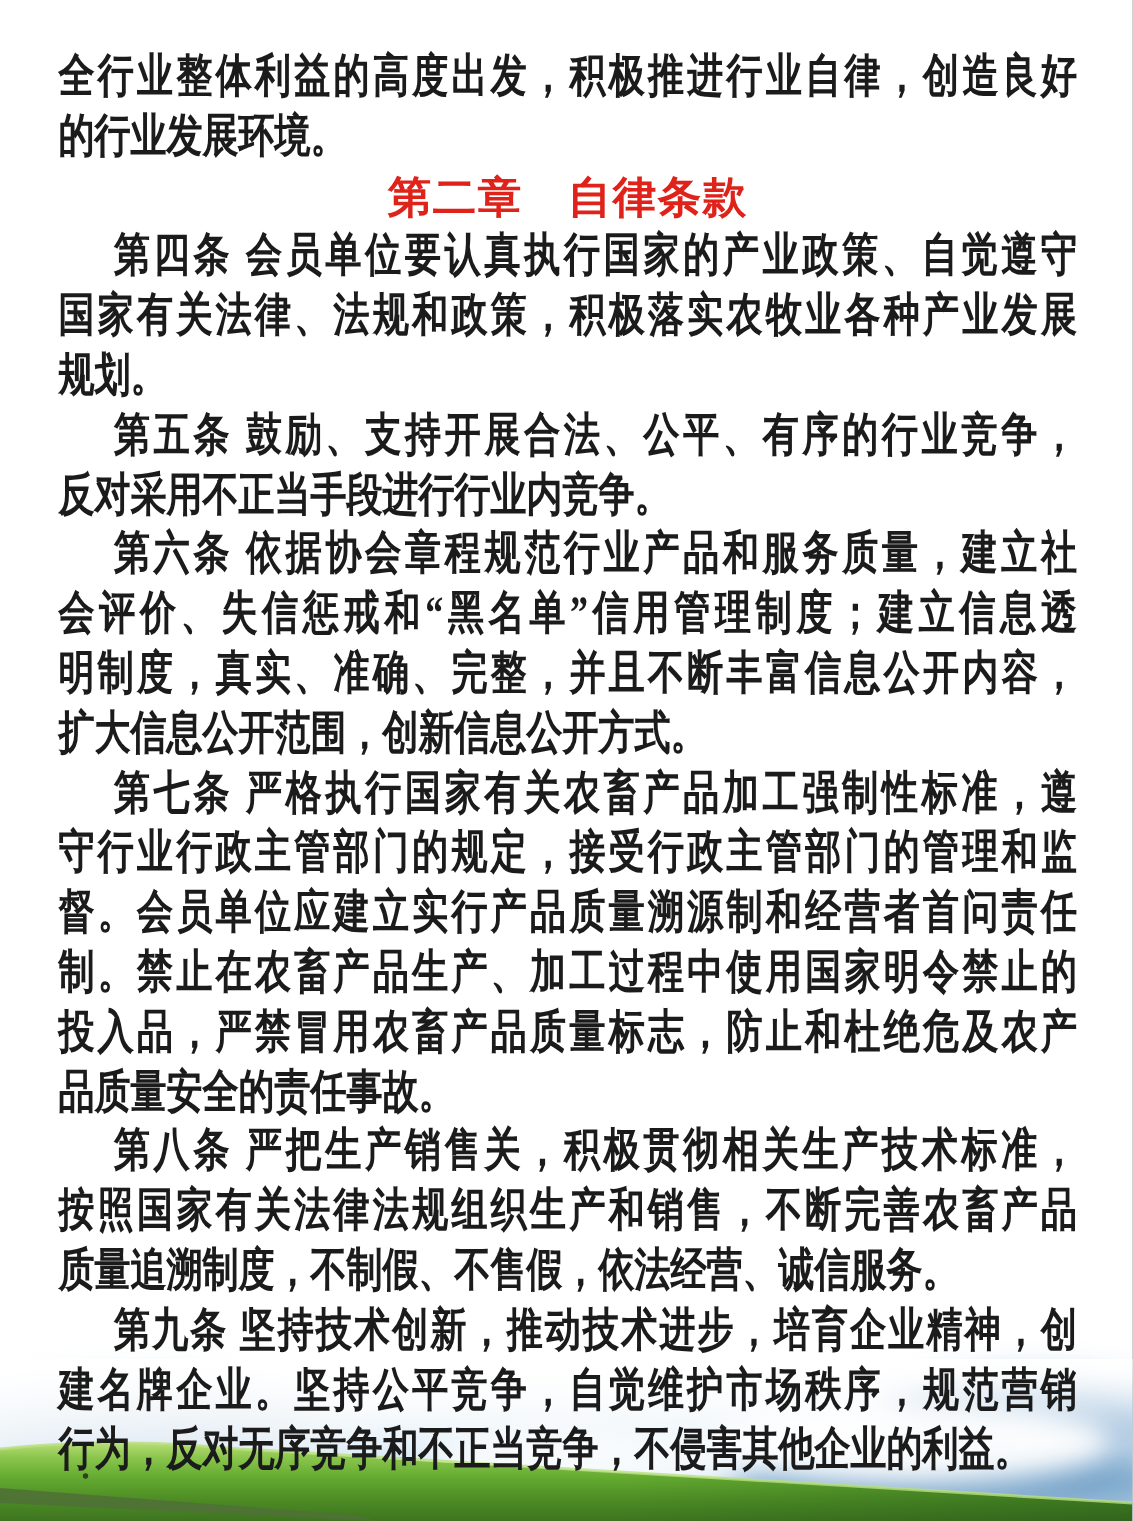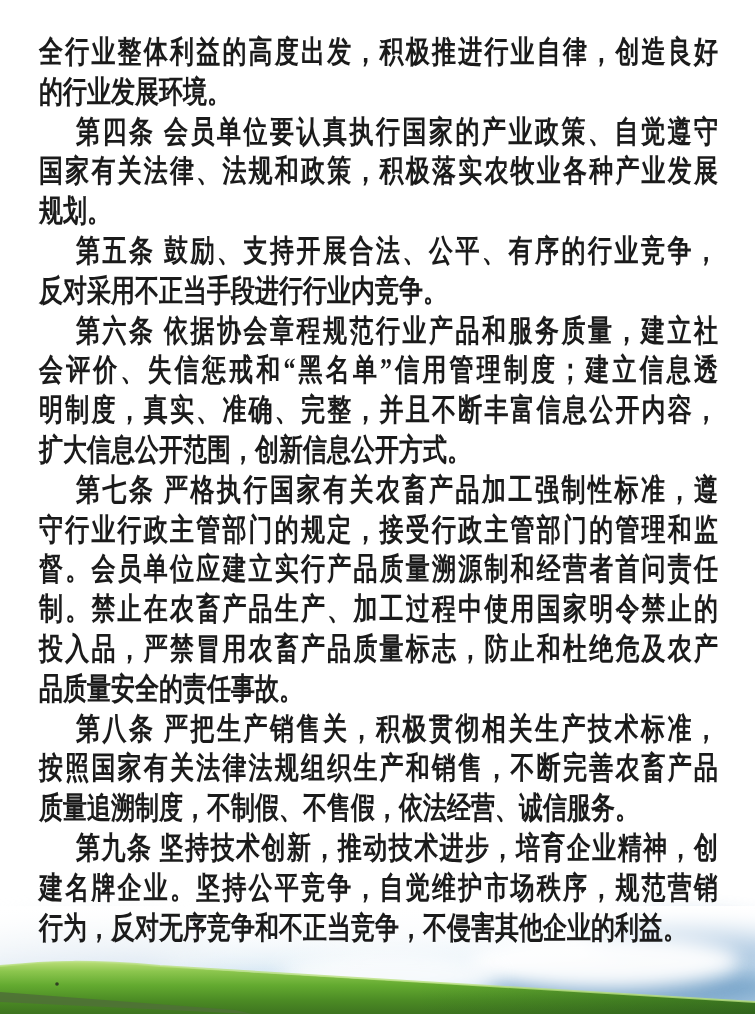--- a/index.html
+++ b/index.html
@@ -105,20 +105,21 @@
       <path d="M0,86 L235,104 L252,108 L0,96 Z" fill="#4f7136" opacity="0.9"></path>
       <circle cx="57" cy="78" r="1.8" fill="#2f3f22"></circle>
     </svg>
   </div>
 
   <div class="text-col">
 
     <div class="line">全行业整体利益的高度出发，积极推进行业自律，创造良好</div>
     <div class="line last">的行业发展环境。</div>
 
+    <div class="chapter-heading">第二章　自律条款</div>
 
     <div class="line indent">第四条 会员单位要认真执行国家的产业政策、自觉遵守</div>
     <div class="line">国家有关法律、法规和政策，积极落实农牧业各种产业发展</div>
     <div class="line last">规划。</div>
 
     <div class="line indent">第五条 鼓励、支持开展合法、公平、有序的行业竞争，</div>
     <div class="line last">反对采用不正当手段进行行业内竞争。</div>
 
     <div class="line indent">第六条 依据协会章程规范行业产品和服务质量，建立社</div>
     <div class="line">会评价、失信惩戒和“黑名单”信用管理制度；建立信息透</div>

